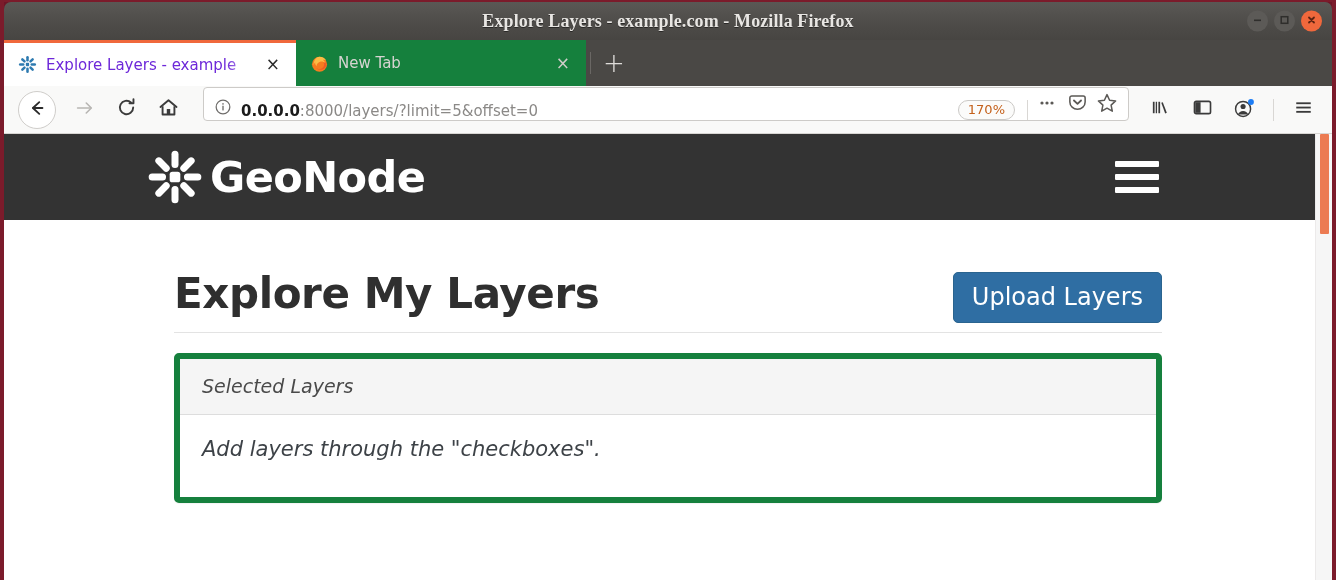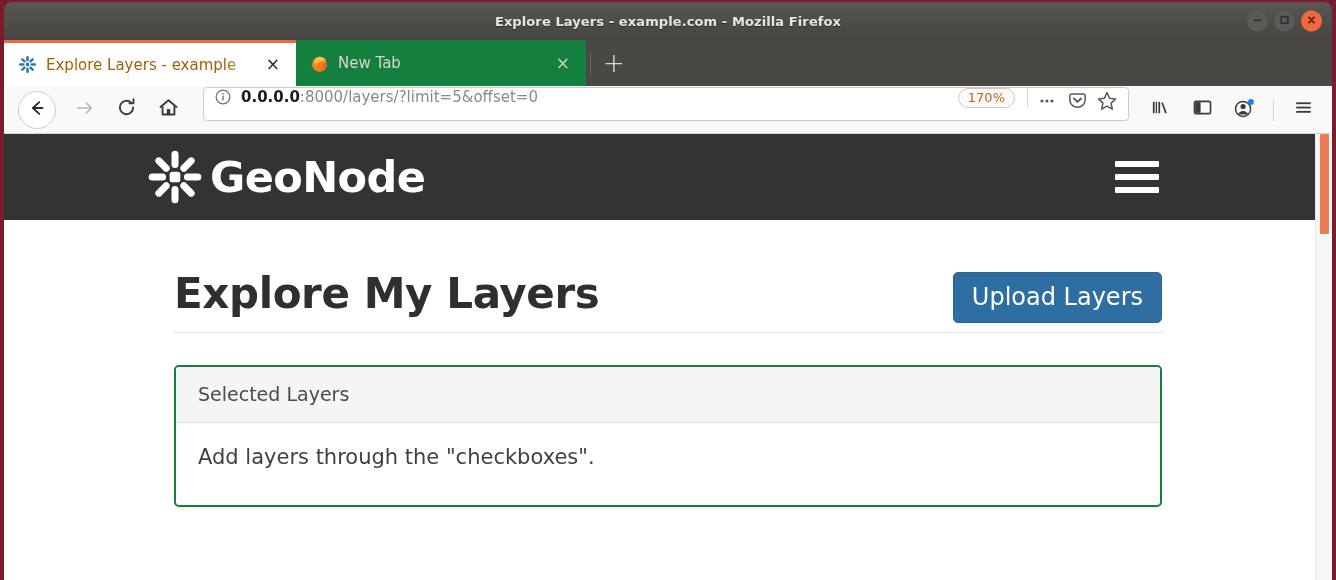--- a/index.html
+++ b/index.html
@@ -26,25 +26,26 @@
     position: absolute;
     top: 0; left: 0; right: 0;
     height: 38px;
     background: linear-gradient(to bottom, #5a5855 0%, #4e4c49 55%, #474542 100%);
     border-top-left-radius: 7px;
     border-top-right-radius: 7px;
     display: flex; align-items: center; justify-content: center;
   }
   #title-text {
     color: #e8e6e3;
-    font-size: 13px;
+    font-size: 18px;
     font-weight: bold;
     letter-spacing: 0.1px;
     text-shadow: 0 1px 0 rgba(0,0,0,.45);
     white-space: nowrap;
+    font-family: Liberation Serif, serif;
   }
   #win-controls {
     position: absolute;
     right: 10px; top: 50%;
     transform: translateY(-50%);
     display: flex; gap: 6px; align-items: center;
   }
   .wbtn {
     width: 21px; height: 21px; border-radius: 50%;
     display: flex; align-items: center; justify-content: center;
@@ -83,21 +84,21 @@
     margin-right: 9px;
     display: block;
   }
   .tab-label {
     flex: 1 1 auto;
     font-size: 15px;
     white-space: nowrap;
     overflow: hidden;
   }
   .tab.active .tab-label {
-    color: #a16207;
+    color: #6d28d9;
     -webkit-mask-image: linear-gradient(to right, #000 84%, transparent 100%);
     mask-image: linear-gradient(to right, #000 84%, transparent 100%);
   }
   .tab.inactive .tab-label { color: #d6d4d1; }
   .tab-close {
     flex: 0 0 auto;
     font-size: 17px;
     padding: 0 6px;
     line-height: 1;
   }
@@ -138,21 +139,21 @@
     background: #ffffff;
     margin-left: 6px; margin-right: 7px;
   }
   #urlbar {
     flex: 1 1 auto;
     height: 34px;
     margin: 0 10px 12px 14px;
     background: #ffffff;
     border: 1px solid #cdcbc8;
     border-radius: 4px;
-    display: flex; align-items: flex-start;
+    display: flex; align-items: flex-end;
     padding: 0 6px 0 10px;
     min-width: 0;
   }
   #url-info-icon { flex: 0 0 auto; margin-right: 9px; display: block; }
   #url-text {
     flex: 1 1 auto;
     font-size: 15px;
     color: #8b8987;
     white-space: nowrap; overflow: hidden;
   }
@@ -237,26 +238,27 @@
     background: #2f6ea3;
     color: #ffffff;
     font-size: 24px;
     padding: 12px 18px 13px 18px;
     border-radius: 5px;
     border: 1px solid #2a648f;
     line-height: 1;
     white-space: nowrap;
   }
   #selected-panel {
-    margin-top: 32px;
-    background: #ffffff;
-    border: 2px solid #15803d;
+    margin-top: 20px;
+    background: #ffffff;
+    border: 6px solid #15803d;
     border-radius: 5px;
     box-shadow: 0 1px 1px rgba(0,0,0,.05);
     overflow: hidden;
+    font-style: italic;
   }
   #panel-head {
     background: #f5f5f5;
     border-bottom: 1px solid #dddddd;
     padding: 16px 22px 17px 22px;
   }
   #panel-head-title {
     font-size: 19px;
     color: #4a4a4a;
   }

